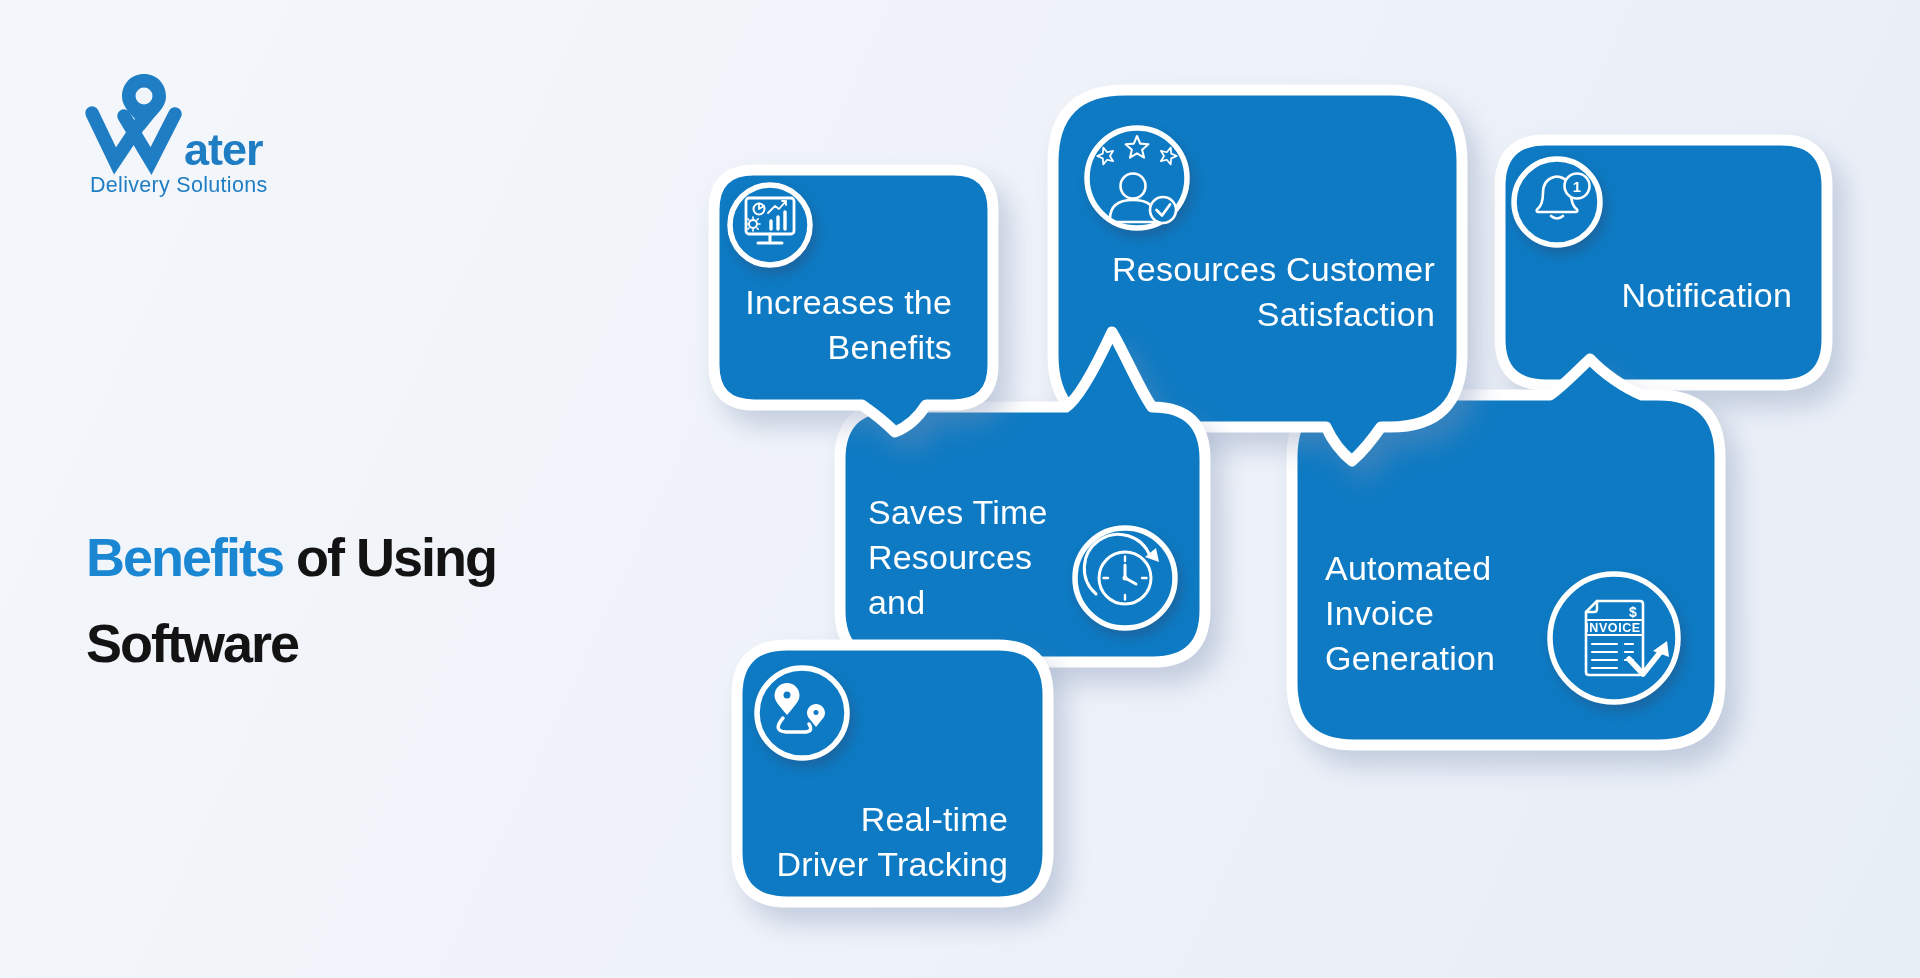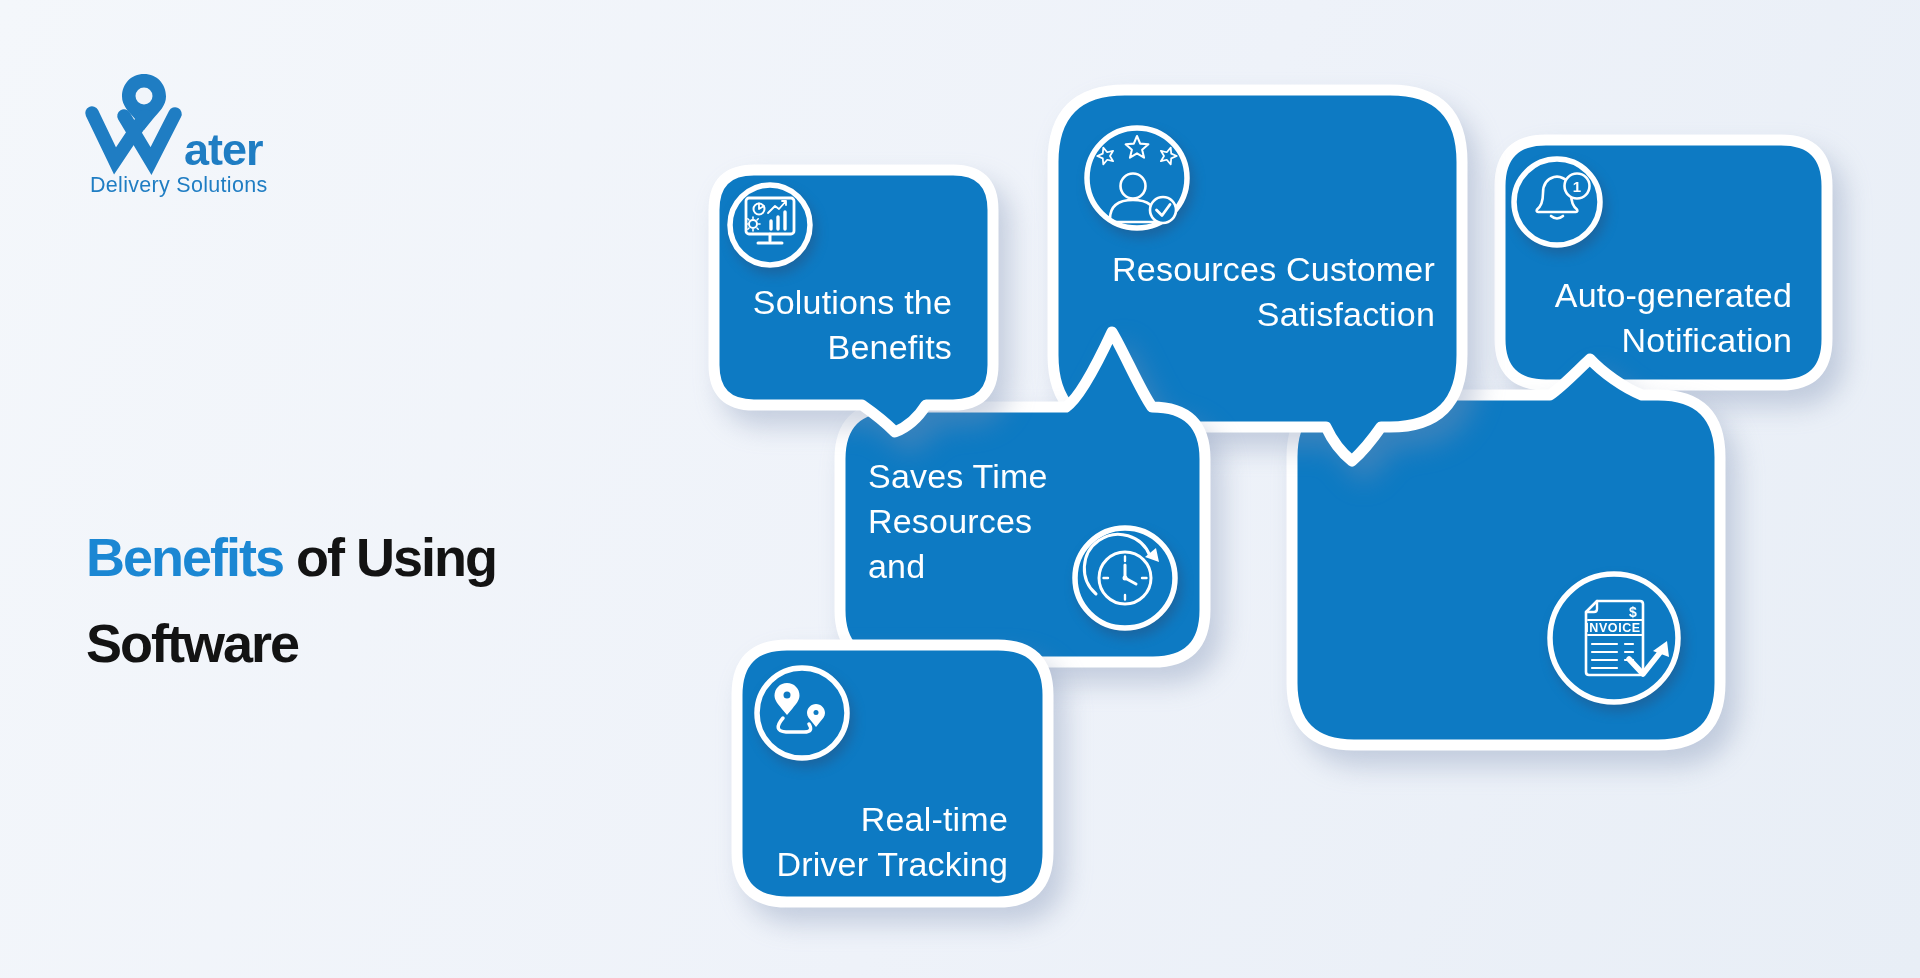--- a/index.html
+++ b/index.html
@@ -39,21 +39,21 @@
   .fillw{fill:#ffffff;stroke:none;}
   .fillb{fill:#0d7ac3;stroke:none;}
   .svgtxt{font-family:"Liberation Sans",sans-serif;font-weight:700;fill:#ffffff;}
 
   .label{
     position:absolute;color:#ffffff;font-size:34px;line-height:45px;
     font-weight:500;letter-spacing:.2px;
   }
   .label div{white-space:nowrap;}
   .r{text-align:right;}
-  .l{text-align:left;}
+  .l{text-align:left;margin-top:36px;}
 
   
   .z1{z-index:1}.z2{z-index:2}.z3{z-index:3}.z4{z-index:4}.z5{z-index:5}.z6{z-index:6}
 </style>
 </head>
 <body>
 
 <div class="canvas">
 
   <div class="logo">
@@ -88,21 +88,21 @@
         <path class="ink" d="M759 209 V203.5 M759 209 L764 206" stroke-width="1.8"></path>
         <circle class="ink" cx="753" cy="224" r="4" stroke-width="2"></circle>
         <path class="ink" d="M753 218.5 V217 M753 229.5 V231 M747.5 224 H746 M758.5 224 H760 M749 220 l-1.2-1.2 M757 228 l1.2 1.2 M749 228 l-1.2 1.2 M757 220 l1.2-1.2" stroke-width="1.6"></path>
         <path class="ink" d="M771 229 V221" stroke-width="3.4"></path>
         <path class="ink" d="M778 229 V217" stroke-width="3.4"></path>
         <path class="ink" d="M785 229 V212" stroke-width="3.4"></path>
         <path class="ink" d="M768 213 L775 206 L779 209 L786 201 M786 201 H782 M786 201 V205" stroke-width="1.8"></path>
       </g>
     </svg>
     <div class="label r" style="left:34px;top:134px;width:228px;">
-      <div>Solutions the</div>
+      <div>Increases the</div>
       <div>Benefits</div>
     </div>
   </div>
 
   <div class="card z3" style="left:1029px;top:66px;width:457px;height:419px;">
     <svg viewBox="1029 66 457 419" width="457" height="419">
       <path class="shape" d="M1125 90 H1390 Q1462 90 1462 162 V355 Q1462 427 1390 427 H1381 C1372 440 1362 452 1352 461 C1342 453 1332 440 1326 427 H1125 Q1053 427 1053 355 V162 Q1053 90 1125 90 Z"></path>
       <g>
         <circle class="ring" cx="1137" cy="178" r="50"></circle>
         <path class="ink" transform="translate(1137,148) scale(1.2)" stroke-width="1.7" d="M0 -10 L2.65 -3.64 L9.51 -3.09 L4.28 1.39 L5.88 8.09 L0 4.5 L-5.88 8.09 L-4.28 1.39 L-9.51 -3.09 L-2.65 -3.64 Z"></path>
@@ -125,21 +125,20 @@
       <path class="shape" d="M1546 140 H1781 Q1827 140 1827 186 V339 Q1827 385 1781 385 H1546 Q1500 385 1500 339 V186 Q1500 140 1546 140 Z"></path>
       <g>
         <circle class="ring" cx="1557" cy="202" r="43"></circle>
         <path class="ink" stroke-width="2.6" d="M1538 212 Q1536 212 1537 209.5 Q1543 205 1543 193 Q1543 180 1554 177 Q1557 176.3 1560 177 Q1571 180 1571 193 Q1571 205 1577 209.5 Q1578 212 1576 212 Z"></path>
         <path class="ink" stroke-width="2.6" d="M1551 216 Q1557 221 1563 216"></path>
         <circle cx="1577" cy="186" r="12.5" fill="#0d7ac3" stroke="#ffffff" stroke-width="2.6"></circle>
         <text class="svgtxt" x="1577" y="191.5" font-size="15" text-anchor="middle">1</text>
       </g>
     </svg>
     <div class="label r" style="left:54px;top:157px;width:262px;">
-      <div>Auto-generated</div>
       <div>Notification</div>
     </div>
   </div>
 
   <div class="card z4" style="left:816px;top:307px;width:413px;height:379px;">
     <svg viewBox="816 307 413 379" width="413" height="379">
       <path class="shape" d="M892 407 H1066 C1080 398 1098 362 1112 332 C1124 352 1140 390 1152 407 Q1205 407 1205 459 V610 Q1205 662 1153 662 H892 Q840 662 840 610 V459 Q840 407 892 407 Z"></path>
       <g>
         <circle class="ring" cx="1125" cy="578" r="50"></circle>
         <circle class="ink" cx="1125" cy="578" r="26" stroke-width="3"></circle>
@@ -166,20 +165,25 @@
         <path class="ink" stroke-width="2.4" d="M1597 601 V609 Q1597 612 1594 612 H1586"></path>
         <text class="svgtxt" x="1633" y="617" font-size="14" text-anchor="middle">$</text>
         <path class="ink" stroke-width="2" d="M1588 620 H1643 M1588 635 H1643"></path>
         <text class="svgtxt" x="1613" y="631.5" font-size="12.5" text-anchor="middle" letter-spacing="0.6">INVOICE</text>
         <path class="ink" stroke-width="2.2" d="M1592 644 H1617 M1592 652 H1617 M1592 660 H1617 M1592 668 H1617"></path>
         <path class="ink" stroke-width="2.2" d="M1625 644 H1633 M1625 652 H1633 M1625 660 H1633"></path>
         <path class="ink" stroke-width="5.5" d="M1629 659 L1643 674 L1662 650"></path>
         <path class="fillw" d="M1667 641 L1669 657 L1653 651 Z"></path>
       </g>
     </svg>
+    <div class="label l" style="left:57px;top:179px;width:240px;">
+      <div>Automated</div>
+      <div>Invoice</div>
+      <div>Generation</div>
+    </div>
   </div>
 
   <div class="card z6" style="left:713px;top:621px;width:359px;height:305px;">
     <svg viewBox="713 621 359 305" width="359" height="305">
       <path class="shape" d="M787 645 H998 Q1048 645 1048 695 V852 Q1048 902 998 902 H787 Q737 902 737 852 V695 Q737 645 787 645 Z"></path>
       <g>
         <circle class="ring" cx="802" cy="713" r="45"></circle>
         <path class="fillw" d="M787 683 C780 683 774.5 688.5 774.5 695.5 C774.5 700.5 778 704 781.5 708.5 L787 715 L792.5 708.5 C796 704 799.5 700.5 799.5 695.5 C799.5 688.5 794 683 787 683 Z"></path>
         <circle class="fillb" cx="787" cy="695" r="3.5"></circle>
         <path class="ink" stroke-width="3.5" d="M783 718 Q772 731 786 732 L804 732 Q814 732 809 724"></path>

